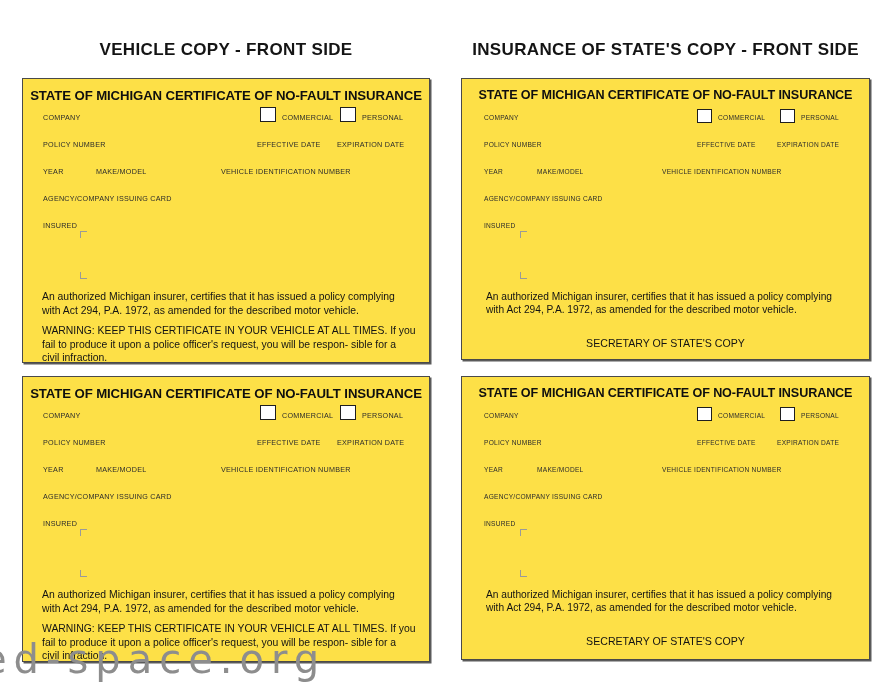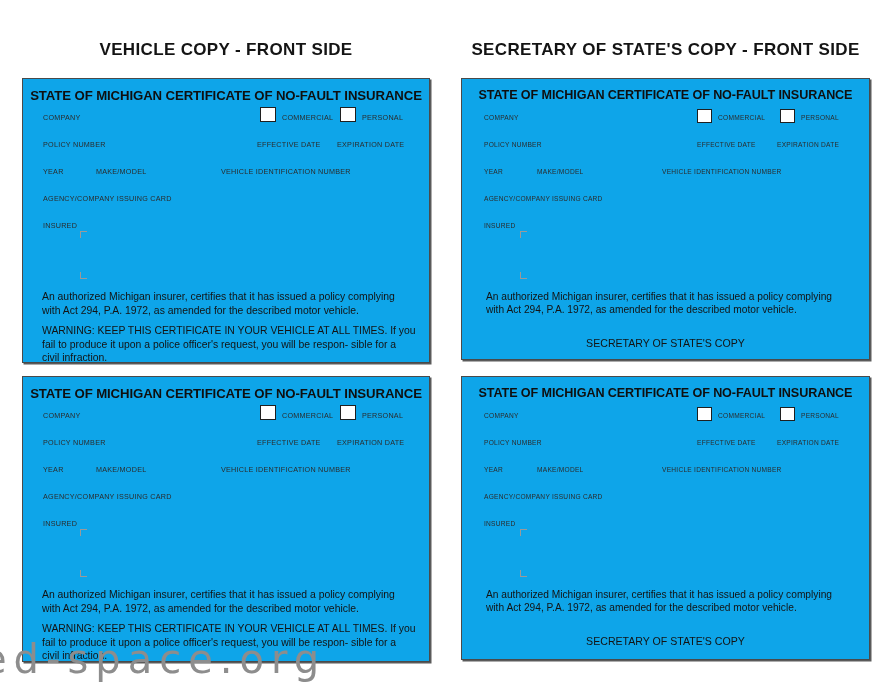--- a/index.html
+++ b/index.html
@@ -31,21 +31,21 @@
     color: #141414;
     text-align: center;
     white-space: nowrap;
   }
   .col-heading.left  { left: 22px;  width: 408px; top: 40px; }
   .col-heading.right { left: 461px; width: 409px; top: 40px; }
 
   
   .card {
     position: absolute;
-    background: #0ea5e9;
+    background: #fde047;
     border: 1px solid #4a4a4a;
     box-shadow: 1.5px 1.5px 0 0 #5a5a5a;
     box-sizing: border-box;
   }
   .card.c-tl { left: 22px;  top: 78px;  width: 408px; height: 285px; }
   .card.c-tr { left: 461px; top: 78px;  width: 409px; height: 282px; }
   .card.c-bl { left: 22px;  top: 376px; width: 408px; height: 286px; }
   .card.c-br { left: 461px; top: 376px; width: 409px; height: 284px; }
 
   .card-inner {
@@ -126,21 +126,21 @@
     white-space: nowrap;
     pointer-events: none;
   }
 </style>
 </head>
 <body>
 
 <div class="page">
 
   <div class="col-heading left">VEHICLE COPY - FRONT SIDE</div>
-  <div class="col-heading right">SECRETARY OF STATE'S COPY - FRONT SIDE</div>
+  <div class="col-heading right">INSURANCE OF STATE'S COPY - FRONT SIDE</div>
 
   <div class="card c-tl v-card">
     <div class="card-inner">
 
       <div class="card-title">STATE OF MICHIGAN CERTIFICATE OF NO-FAULT INSURANCE</div>
 
       <div class="flabel" style="left:20px; top:34px;">COMPANY</div>
       <div class="cbox" style="left:237px; top:28px;"></div>
       <div class="flabel" style="left:259px; top:34px;">COMMERCIAL</div>
       <div class="cbox" style="left:317px; top:28px;"></div>

